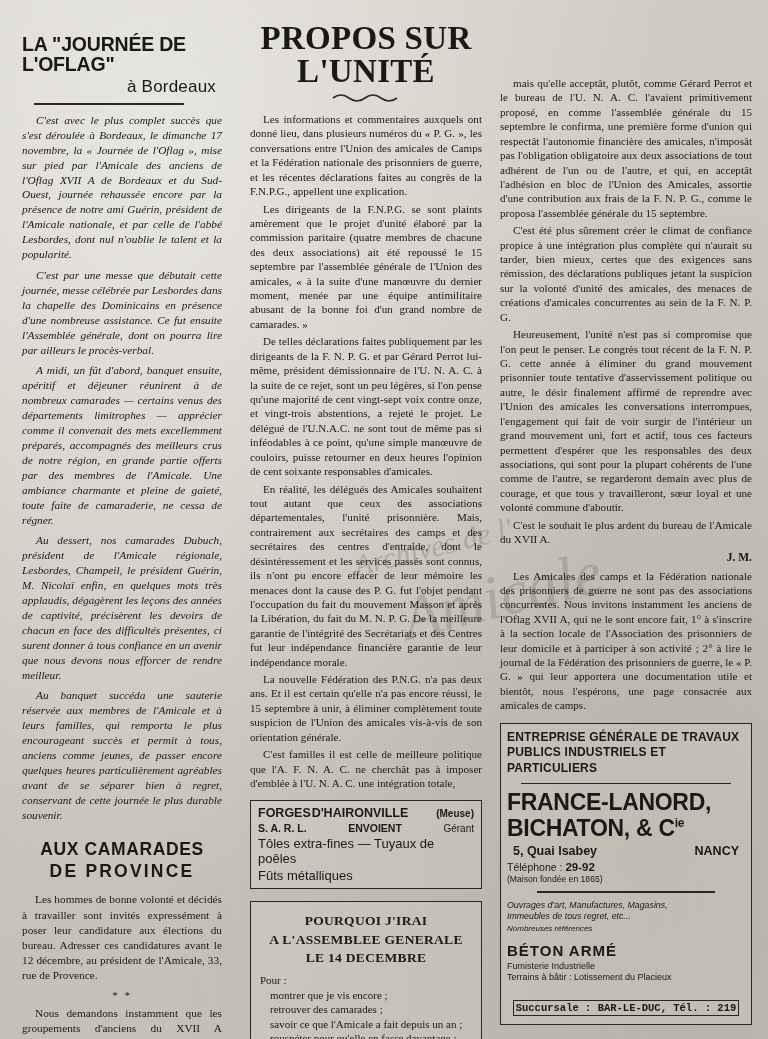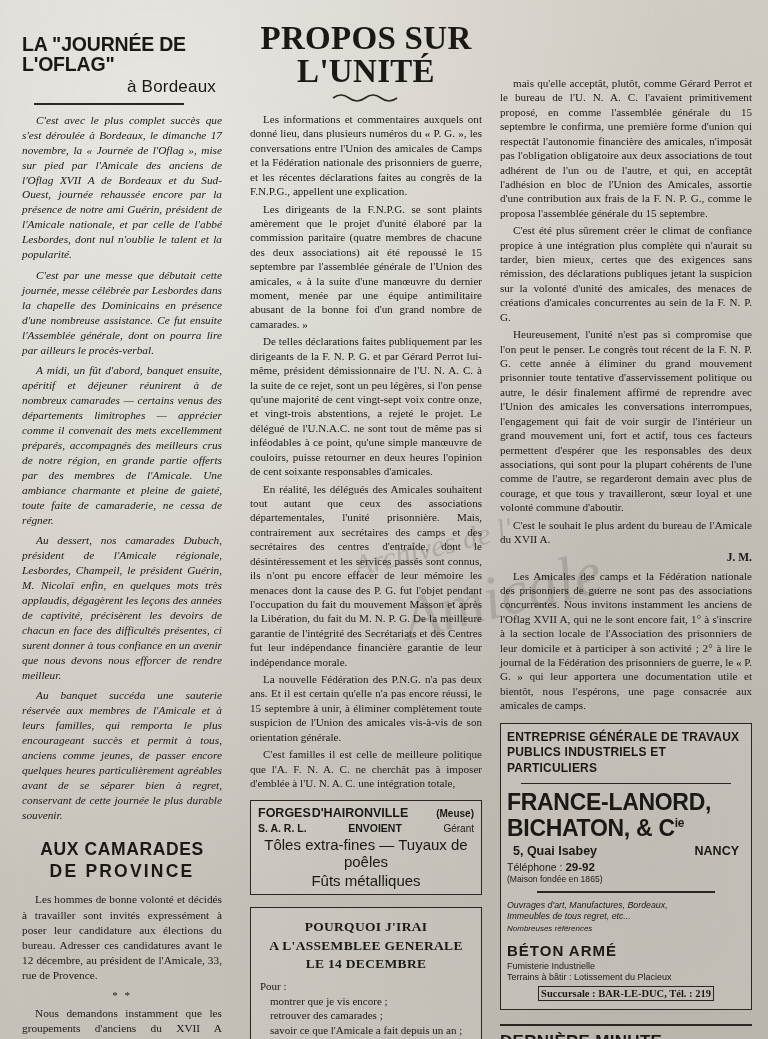--- a/index.html
+++ b/index.html
@@ -108,21 +108,21 @@
     margin-top:10px;
     background:rgba(255,255,255,0.12);
   }
   .ad-forges-head {
     font-family:"Liberation Sans", sans-serif;
     font-weight:bold; font-size:12.5px;
     display:flex; justify-content:space-between; align-items:baseline;
   }
   .ad-line {
     font-family:"Liberation Sans", sans-serif;
-    font-size:15px; text-align:center; margin-top:2px;
+    font-size:13px; margin-top:2px;
   }
 
   .pourquoi-title {
     font-family:Liberation Serif, serif;
     font-weight:bold;
     font-size:13.5px;
     text-align:center;
     line-height:1.35;
     margin:2px 0 6px 0;
     letter-spacing:0.3px;
@@ -160,22 +160,22 @@
   .ent-tel b { font-size:11.5px; }
   .ent-small { font-family:"Liberation Sans", sans-serif; font-size:8.6px; margin-top:1px; }
   .ent-list { font-family:"Liberation Sans", sans-serif; font-size:8.8px; line-height:1.35; margin-top:6px; font-style:italic; }
   .ent-beton {
     font-family:"Liberation Sans", sans-serif;
     font-weight:bold; font-size:15px; letter-spacing:1px; margin-top:7px;
   }
   .ent-fum { font-family:"Liberation Sans", sans-serif; font-size:9px; margin-top:2px; }
   .ent-terr { font-family:"Liberation Sans", sans-serif; font-size:9px; margin-top:1px; }
   .ent-succ {
-    font-family:Liberation Serif, serif; font-weight:bold;
-    font-size:10.5px; margin-top:4px;
+    font-family:Liberation Mono, monospace; font-weight:bold;
+    font-size:10.5px; margin-top:18px;
     border:1.2px solid #2a2723; padding:1px 2px;
   }
 
   
   .dm-rule { height:1.8px; background:#2a2723; margin:14px 0 6px 0; }
   h2.dm {
     font-family:"Liberation Sans", sans-serif;
     font-weight:bold; font-size:17px; margin:0 0 4px 0; letter-spacing:0.3px;
   }
 
@@ -297,21 +297,21 @@
           <span>5, Quai Isabey</span>
           <span>NANCY</span>
         </div>
         <div class="ent-tel">
           <span>Téléphone :</span>
           <b>29-92</b>
         </div>
         <div class="ent-small">(Maison fondée en 1865)</div>
         <div class="ent-rule" style="margin:7px 30px;"></div>
         <div class="ent-list">
-          <span>Ouvrages d'art, Manufactures, Bordeaux,</span><br>
+          <span>Ouvrages d'art, Manufactures, Magasins,</span><br>
           <span>Immeubles de tous regret, etc...</span><br>
           <span style="font-size:8px;">Nombreuses références</span>
         </div>
         <div class="ent-beton">BÉTON ARMÉ</div>
         <div class="ent-fum">Fumisterie Industrielle</div>
         <div class="ent-terr">Terrains à bâtir : Lotissement du Placieux</div>
         <div style="display:flex;justify-content:center;">
           <div class="ent-succ">Succursale : BAR-LE-DUC, Tél. : 219</div>
         </div>
       </div>

